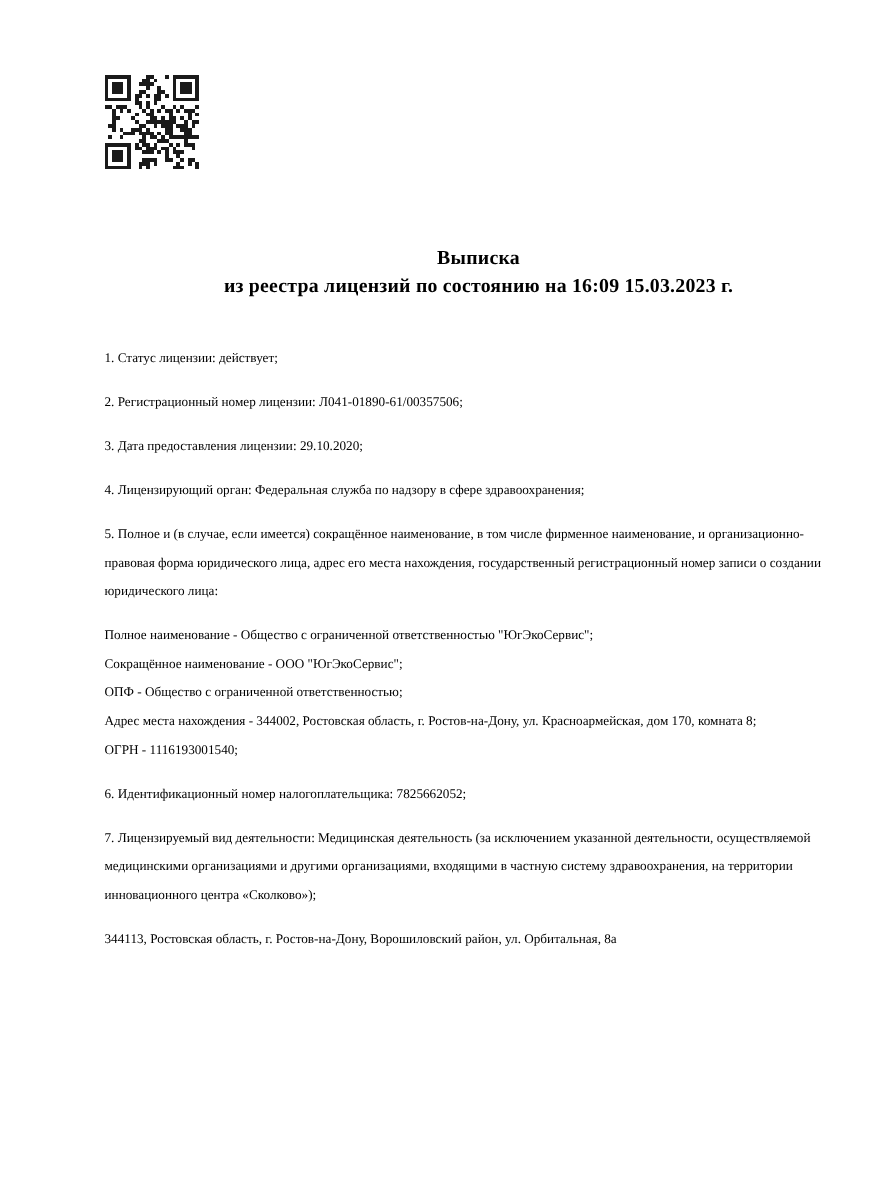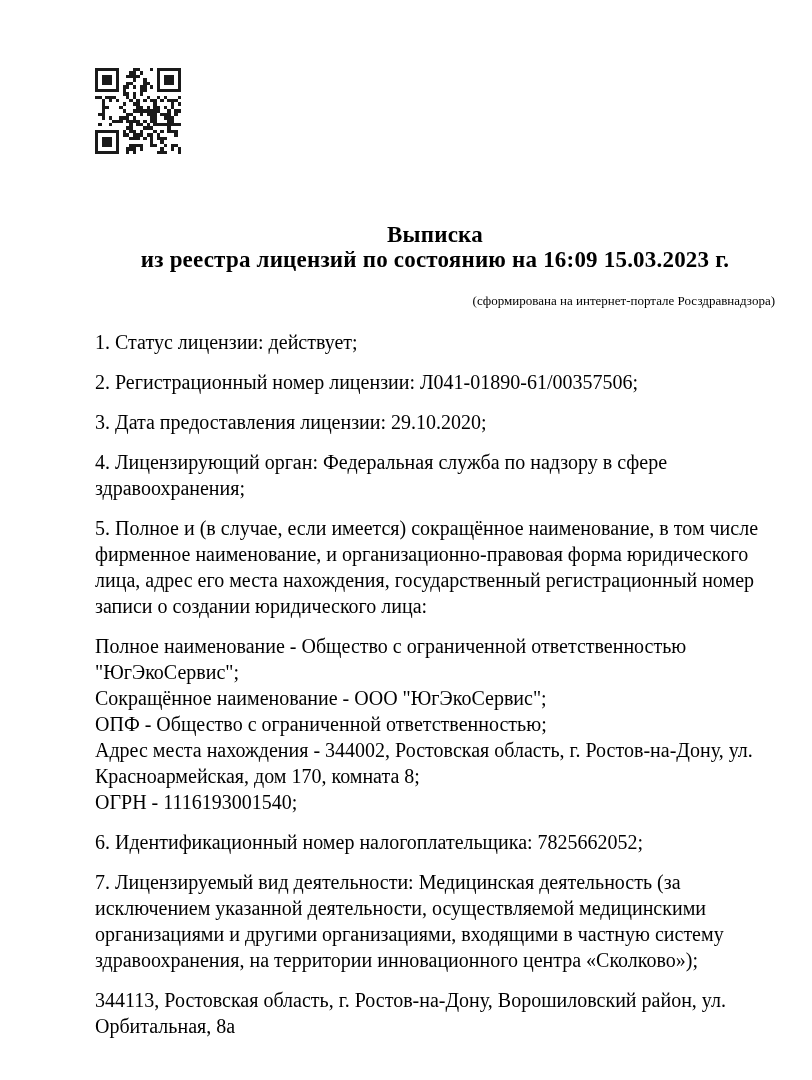--- a/index.html
+++ b/index.html
@@ -21,33 +21,33 @@
     margin-top: 68px;
     width: 86px;
     height: 86px;
     line-height: 0;
   }
   .qr svg { width: 86px; height: 86px; }
   .title-block {
     margin-top: 68px;
     text-align: center;
     font-weight: bold;
-    font-size: 23px;
+    font-size: 18px;
     line-height: 25px;
     letter-spacing: 0.2px;
   }
   .subtitle {
     margin-top: 21px;
     text-align: right;
     font-size: 13px;
     line-height: 16px;
   }
   .body-text {
-    margin-top: 20px;
-    font-size: 20px;
+    margin-top: 40px;
+    font-size: 12px;
     line-height: 26px;
   }
   .body-text p {
     margin: 0 0 14px 0;
     white-space: pre-line;
     text-align: left;
   }
 </style>
 </head>
 <body>
@@ -253,21 +253,20 @@
         <rect x="1" y="19" width="5" height="5" fill="#ffffff"></rect>
         <rect x="2" y="20" width="3" height="3" fill="#1a1a1a"></rect>
       </svg>
   </div>
 
   <div class="title-block">
     <div>Выписка</div>
     <div>из реестра лицензий по состоянию на 16:09 15.03.2023 г.</div>
   </div>
 
-  <div class="subtitle">(сформирована на интернет-портале Росздравнадзора)</div>
 
   <div class="body-text">
     <p>1. Статус лицензии: действует;</p>
     <p>2. Регистрационный номер лицензии: Л041-01890-61/00357506;</p>
     <p>3. Дата предоставления лицензии: 29.10.2020;</p>
     <p>4. Лицензирующий орган: Федеральная служба по надзору в сфере здравоохранения;</p>
     <p>5. Полное и (в случае, если имеется) сокращённое наименование, в том числе фирменное наименование, и организационно-правовая форма юридического лица, адрес его места нахождения, государственный регистрационный номер записи о создании юридического лица:</p>
     <p>Полное наименование - Общество с ограниченной ответственностью "ЮгЭкоСервис";
 Сокращённое наименование - ООО "ЮгЭкоСервис";
 ОПФ - Общество с ограниченной ответственностью;

